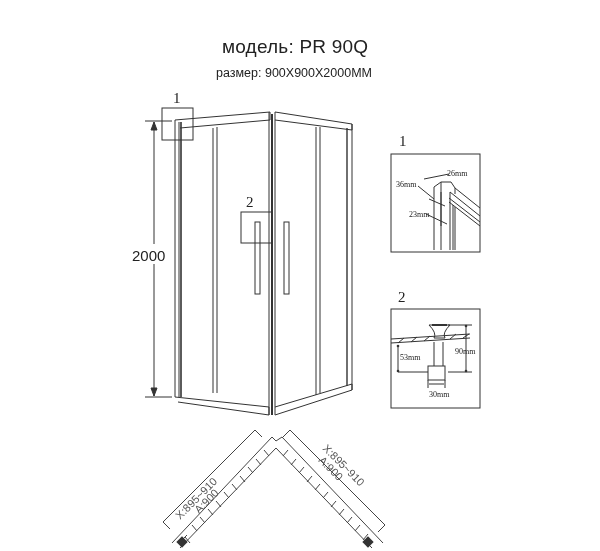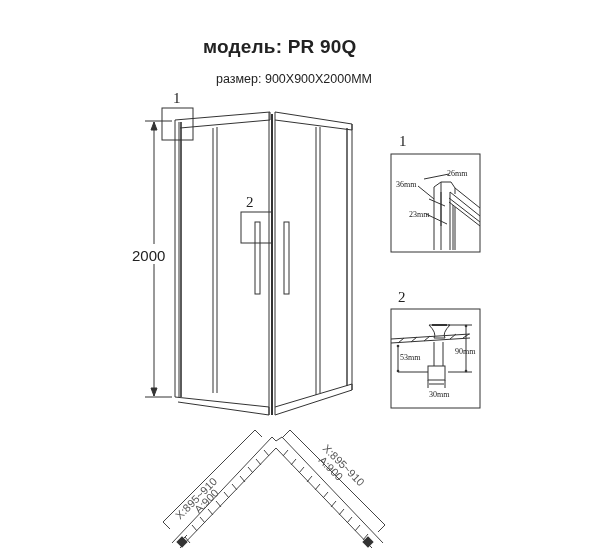--- a/index.html
+++ b/index.html
@@ -1,18 +1,18 @@
 <!DOCTYPE html>
 <html><head>
 <meta charset="utf-8">
 <style>
   html,body{margin:0;padding:0;background:#ffffff;}
   body{width:600px;height:551px;position:relative;overflow:hidden;font-family:"Liberation Sans",sans-serif;color:#222;}
-  .title{position:absolute;left:203px;top:36px;font-size:19px;color:#222;letter-spacing:0.2px;font-weight:bold;}
-  .subtitle{position:absolute;left:216px;top:72px;font-size:12.5px;color:#222;}
+  .title{position:absolute;left:222px;top:36px;font-size:19px;color:#222;letter-spacing:0.2px;}
+  .subtitle{position:absolute;left:216px;top:66px;font-size:12.5px;color:#222;}
   svg{position:absolute;left:0;top:0;}
   .dim-text{font-family:"Liberation Sans",sans-serif;}
   .serif{font-family:"Liberation Serif",serif;}
 </style>
 </head>
 <body>
 
 <div class="title">модель: PR 90Q</div>
 <div class="subtitle">размер: 900X900X2000MM</div>
 

